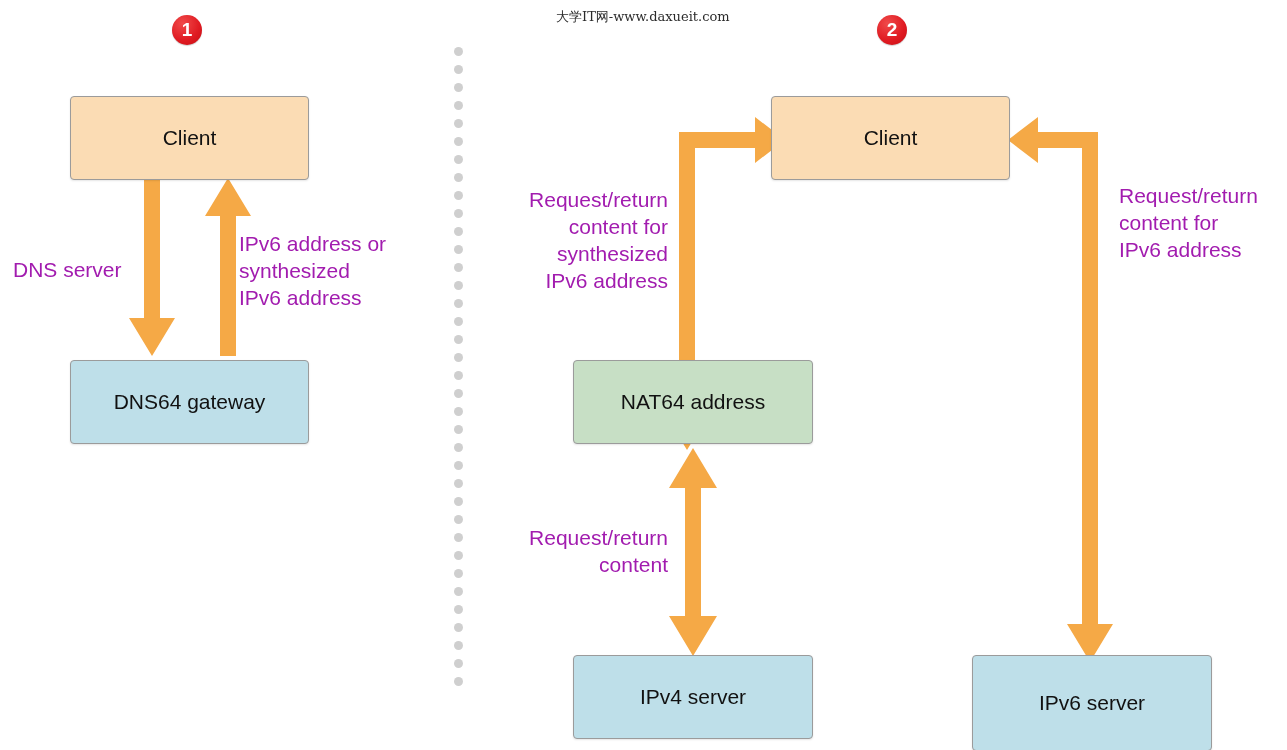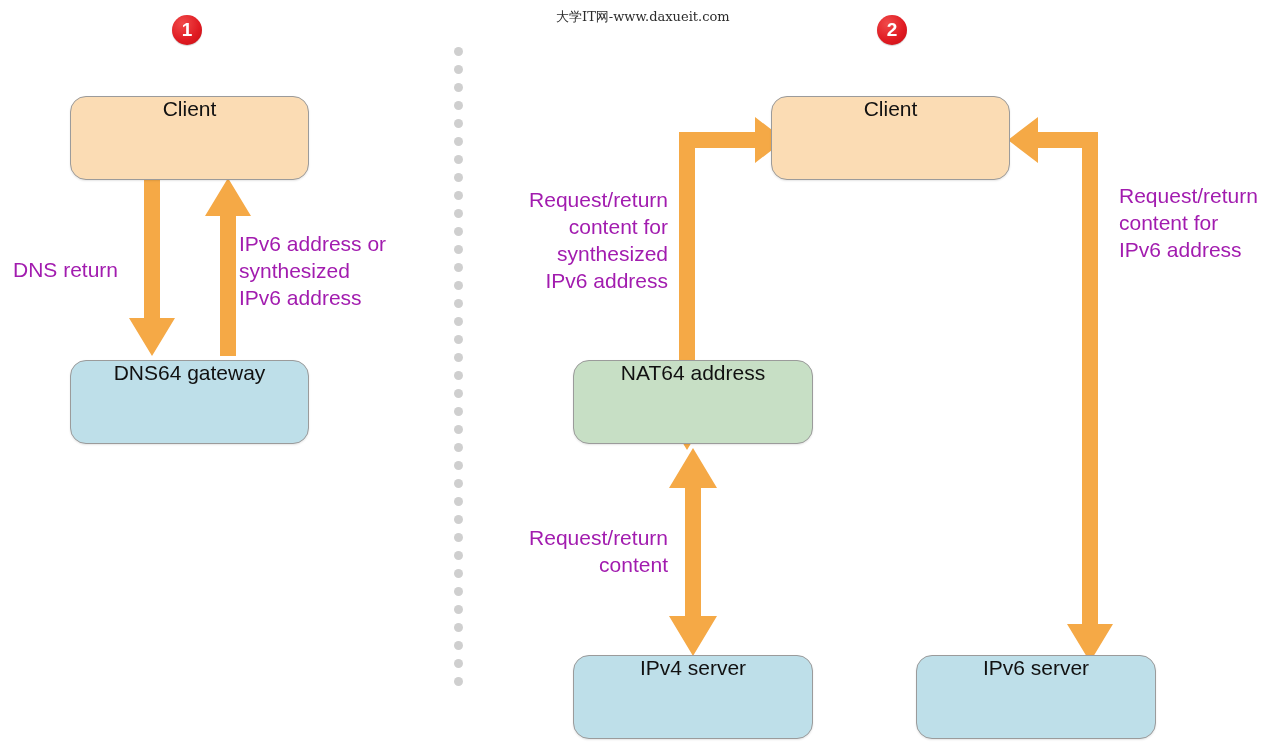--- a/index.html
+++ b/index.html
@@ -53,38 +53,38 @@
     border-radius:50%;
     background:#cfcfcf;
     margin-bottom:9px;
   }
 
   
   .node{
     position:absolute;
     box-sizing:border-box;
     border:1px solid #9b9b9b;
-    border-radius:16px;
+    border-radius:4px;
     display:flex;
-    align-items:flex-start;
+    align-items:center;
     justify-content:center;
     font-size:21px;
     color:#111111;
     box-shadow:0 1px 2px rgba(0,0,0,.10);
   }
   .peach{background:#fbdcb4;}
   .blue {background:#bedfe9;}
   .green{background:#c7dfc5;}
 
   #node-client-left {left:70px; top:96px; width:239px;height:84px;}
   #node-dns64       {left:70px; top:360px;width:239px;height:84px;}
   #node-client-right{left:771px;top:96px; width:239px;height:84px;}
   #node-nat64       {left:573px;top:360px;width:240px;height:84px;}
   #node-ipv4        {left:573px;top:655px;width:240px;height:84px;}
-  #node-ipv6        {left:916px;top:655px;width:240px;height:84px;}
+  #node-ipv6        {left:972px;top:655px;width:240px;height:96px;}
 
   
   .arrow{position:absolute;}
   .arrow svg{display:block;overflow:visible;}
   .ap{fill:#f5a946;}
 
   #arrow-dns-query      {left:128px;top:178px;}
   #arrow-dns-answer     {left:204px;top:178px;}
   #arrow-nat64-to-client{left:663px;top:112px;}
   #arrow-nat64-ipv4     {left:665px;top:448px;}
@@ -209,21 +209,21 @@
   </div>
 
   <div class="node blue" id="node-ipv4">
     <span>IPv4 server</span>
   </div>
 
   <div class="node blue" id="node-ipv6">
     <span>IPv6 server</span>
   </div>
 
-  <div class="label lbl-left" id="label-dns-query">DNS return</div>
+  <div class="label lbl-left" id="label-dns-query">DNS server</div>
 
   <div class="label lbl-left" id="label-dns-answer">IPv6 address or
 synthesized
 IPv6 address</div>
 
   <div class="label lbl-right" id="label-synth-ipv6">Request/return
 content for
 synthesized
 IPv6 address</div>
 

